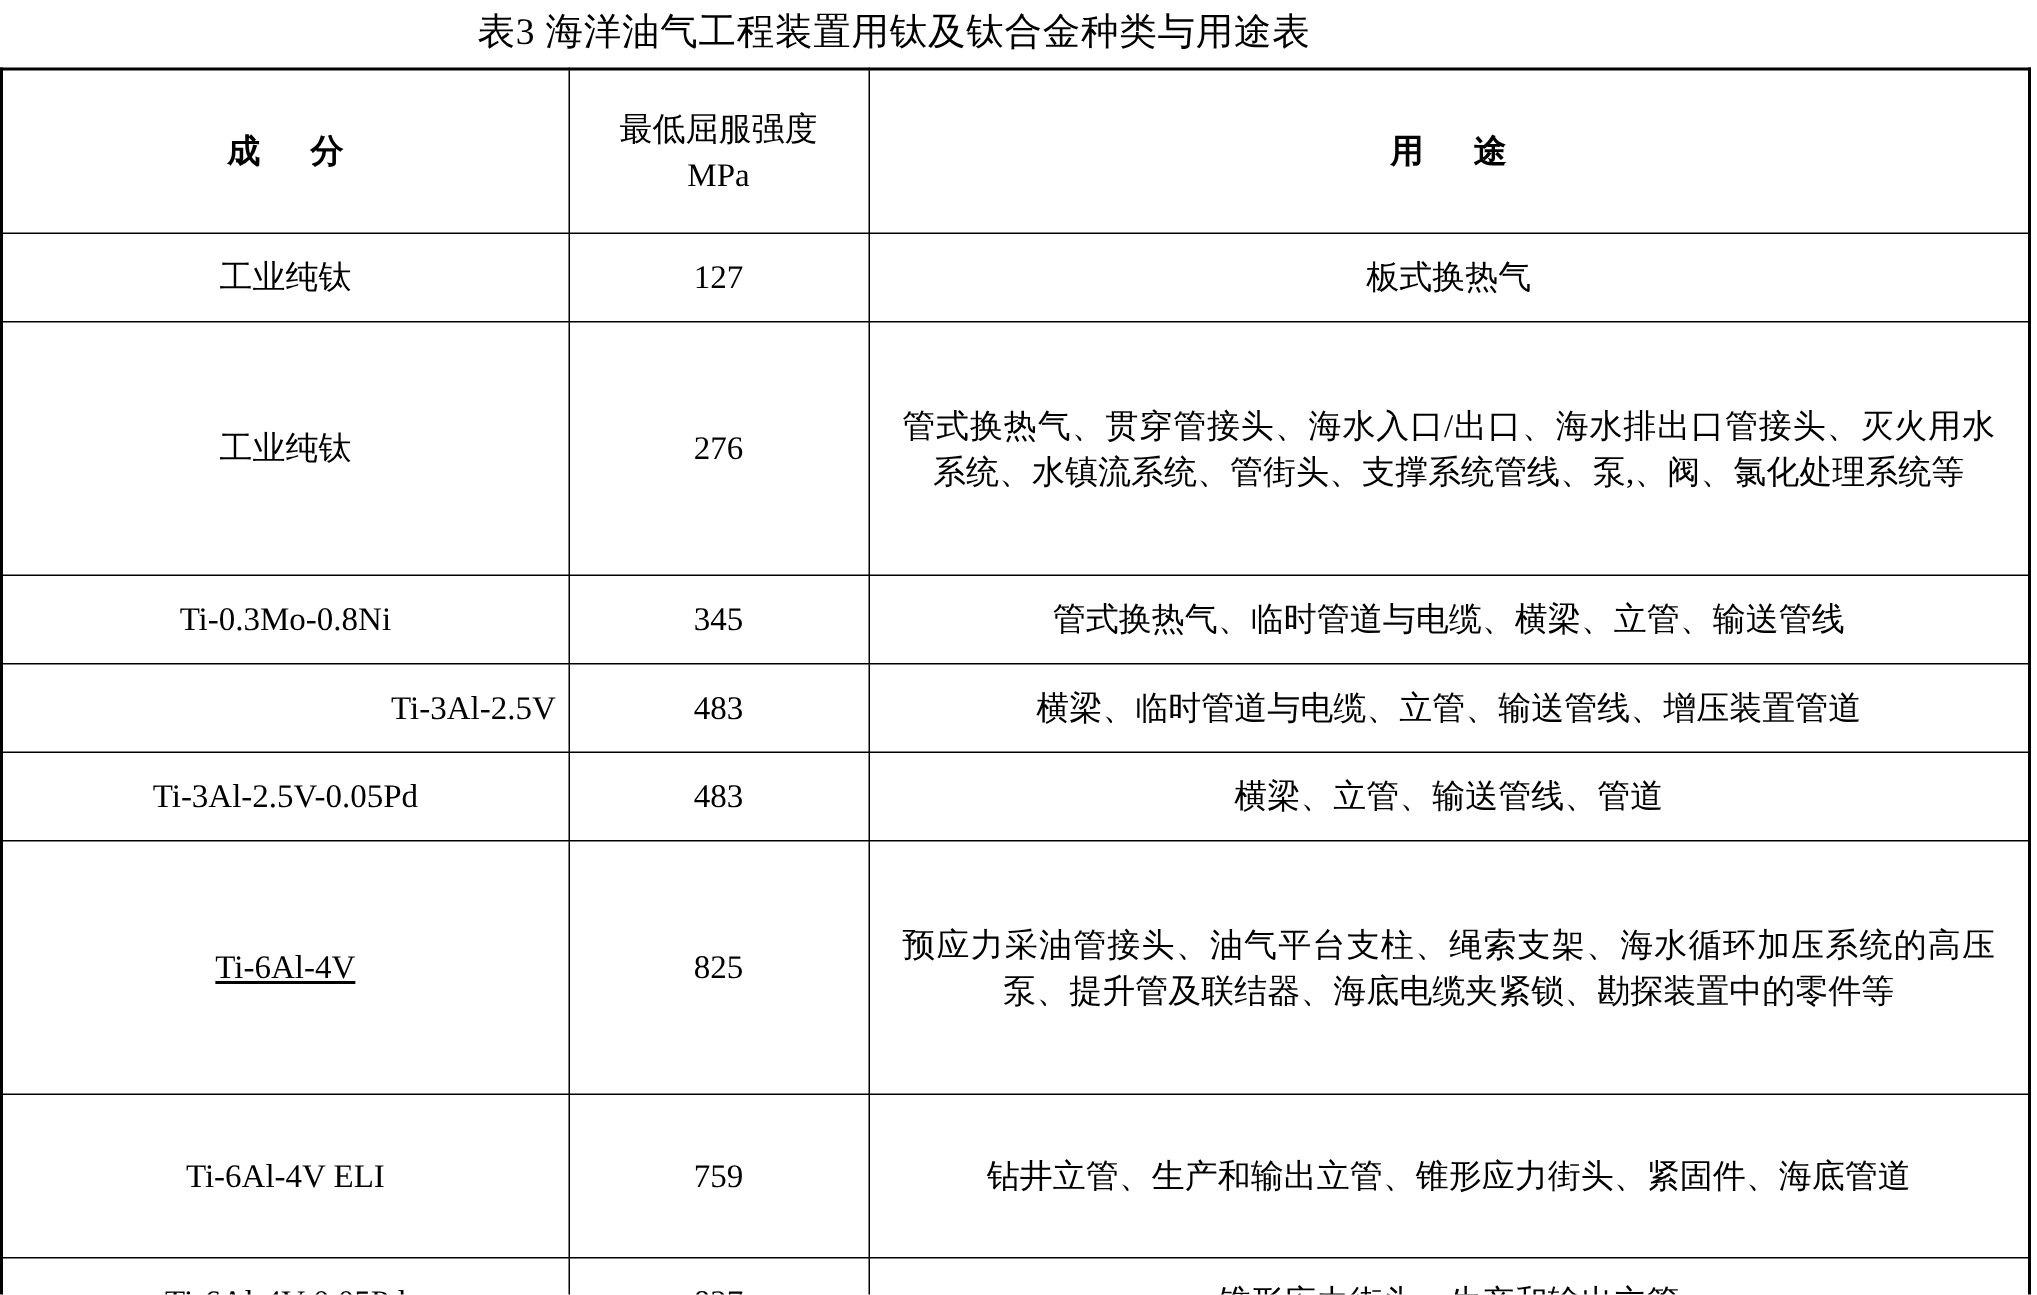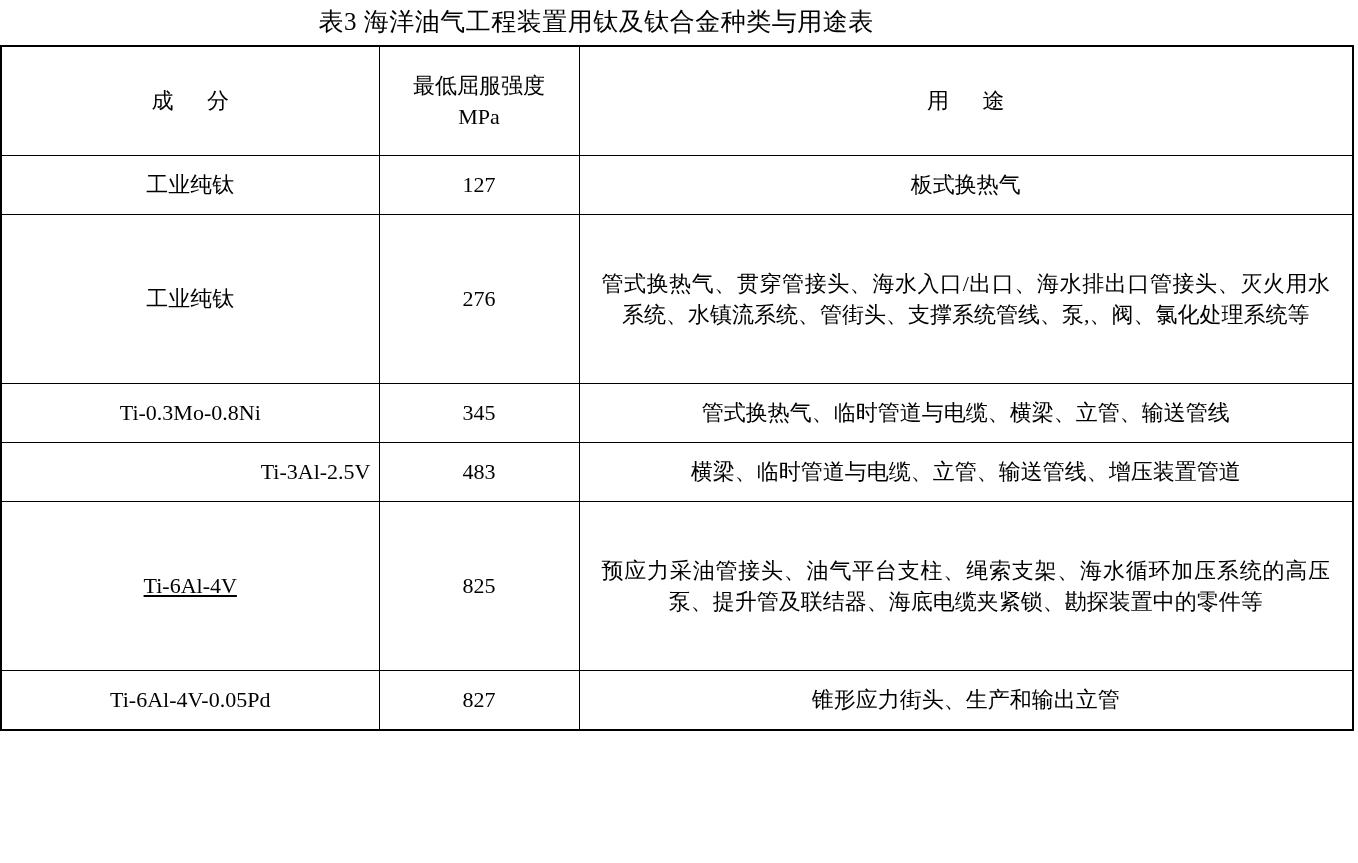--- a/index.html
+++ b/index.html
@@ -48,20 +48,21 @@
     text-align: center;
     vertical-align: middle;
     font-weight: normal;
   }
   .hdr-cell {
     font-size: 22px;
   }
   .hdr-sp {
     letter-spacing: 14px;
     padding-left: 14px;
+    font-weight: bold;
   }
   .hdr-two-line {
     line-height: 1.45;
     margin-left: 20px;
   }
   .cn {
     font-family: "Liberation Serif", "DejaVu Serif", serif;
   }
   .latin {
     font-family: "Liberation Serif", "DejaVu Serif", serif;
@@ -125,27 +126,37 @@
         <td class="num latin">345</td>
         <td class="use-cell cn">管式换热气、临时管道与电缆、横梁、立管、输送管线</td>
       </tr>
 
       <tr>
         <td class="latin" style="height:48px;text-align:right;">Ti-3Al-2.5V</td>
         <td class="num latin">483</td>
         <td class="use-cell cn">横梁、临时管道与电缆、立管、输送管线、增压装置管道</td>
       </tr>
 
+      <tr>
+        <td class="latin" style="height:48px;">Ti-3Al-2.5V-0.05Pd</td>
+        <td class="num latin">483</td>
+        <td class="use-cell cn">横梁、立管、输送管线、管道</td>
+      </tr>
 
       <tr>
         <td class="latin" style="height:158px;text-decoration:underline;">Ti-6Al-4V</td>
         <td class="num latin">825</td>
         <td class="use-cell justify cn" style="padding-left:22px;padding-right:22px;">预应力采油管接头、油气平台支柱、绳索支架、海水循环加压系统的高压泵、提升管及联结器、海底电缆夹紧锁、勘探装置中的零件等</td>
       </tr>
 
+      <tr>
+        <td class="latin" style="height:98px;">Ti-6Al-4V ELI</td>
+        <td class="num latin">759</td>
+        <td class="use-cell justify cn" style="padding-left:22px;padding-right:22px;">钻井立管、生产和输出立管、锥形应力街头、紧固件、海底管道</td>
+      </tr>
 
       <tr>
         <td class="latin" style="height:48px;">Ti-6Al-4V-0.05Pd</td>
         <td class="num latin">827</td>
         <td class="use-cell cn">锥形应力街头、生产和输出立管</td>
       </tr>
 
     </tbody>
   </table>
 </div>

